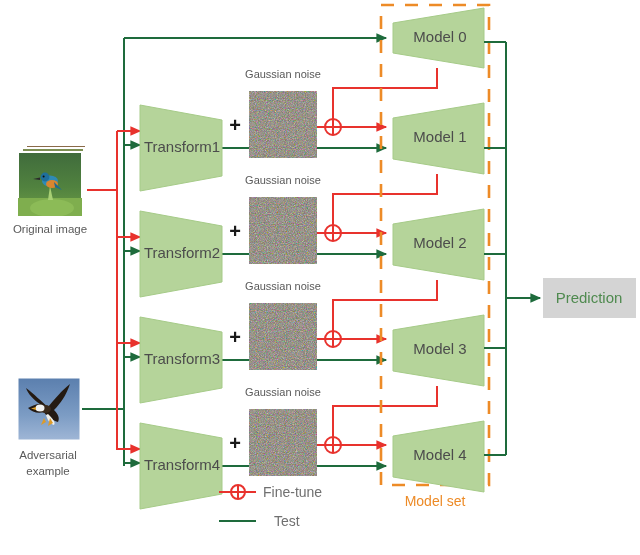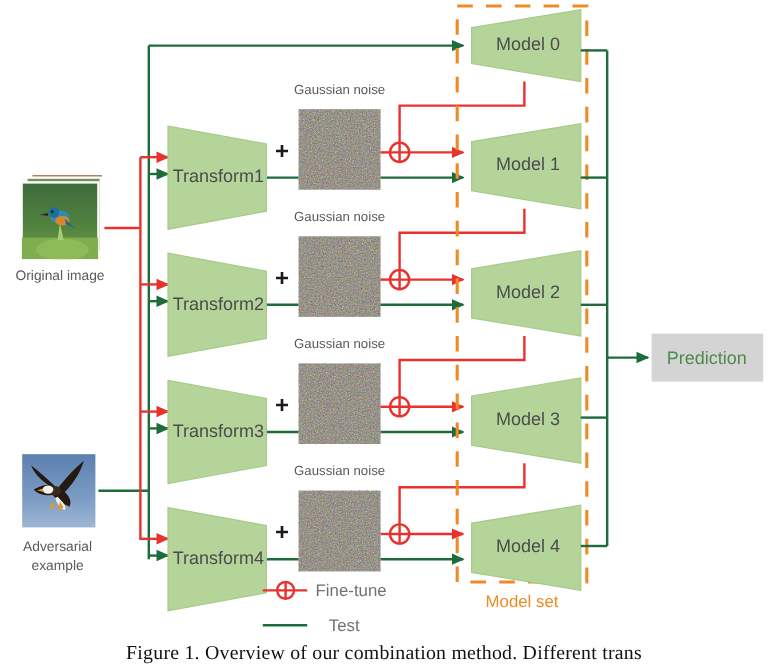--- a/index.html
+++ b/index.html
@@ -328,14 +328,13 @@
         </g>
         <text class="legend-text" x="263" y="493">Fine-tune</text>
       </g>
       <g>
         <path d="M 219 521 L 256 521" stroke="#1E6B3C" stroke-width="2" fill="none"></path>
         <text class="legend-text" x="274" y="522">Test</text>
       </g>
     </g>
   </svg>
 
-  <div class="fig-caption">Figure 1. Overview of our combination method. Different trans</div>
 </div>
 
 </body></html>

